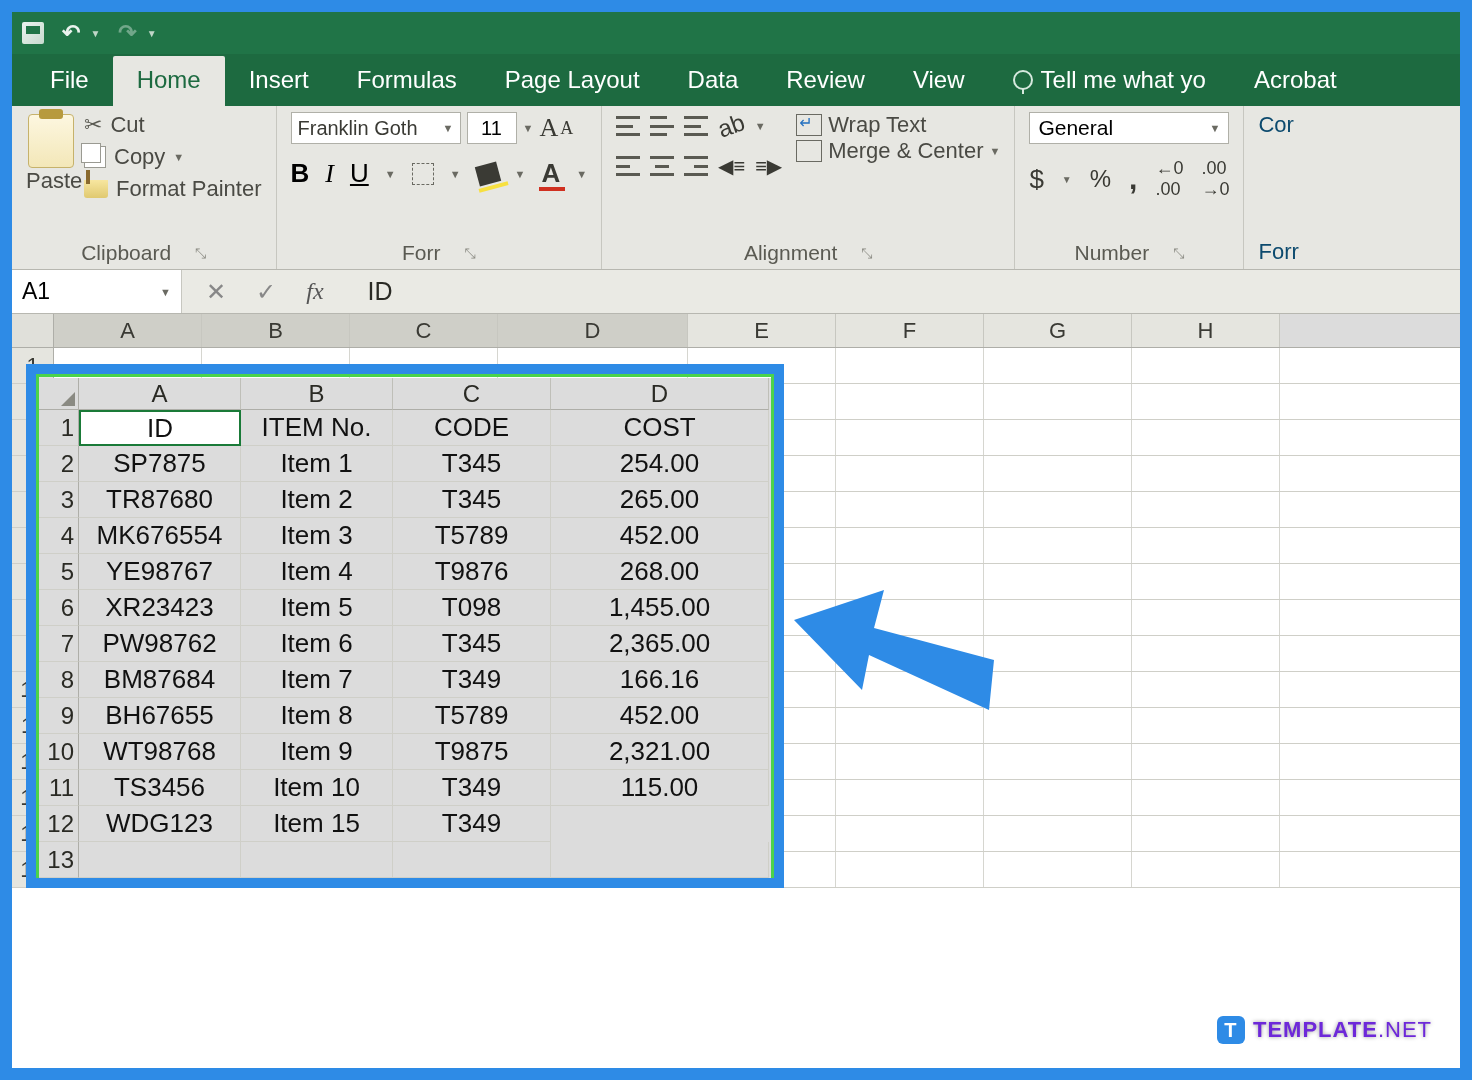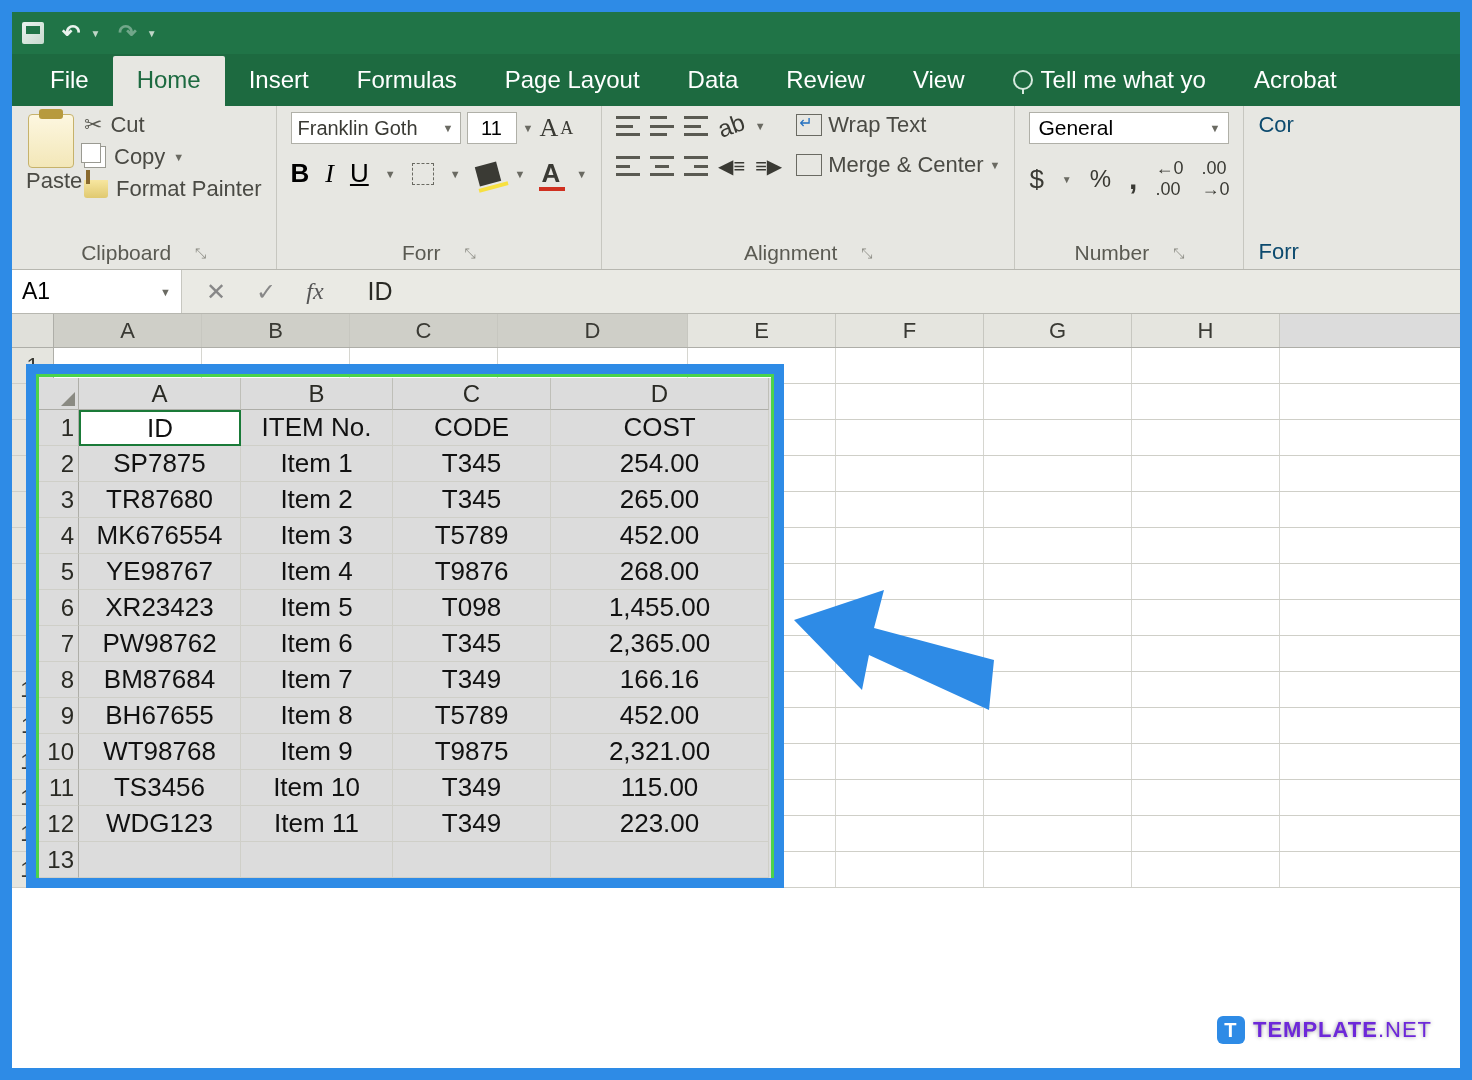--- a/index.html
+++ b/index.html
@@ -53,21 +53,21 @@
   .fill-ic::after{content:"";position:absolute;left:-2px;bottom:-6px;width:30px;height:4px;background:#f7e040;}
   .fc-ic { font-size:26px; font-weight:bold; color:#3a3a34; position:relative; }
   .fc-ic::after{content:"";position:absolute;left:-2px;bottom:-2px;width:26px;height:4px;background:#d03020;}
   
   .align-top { display:flex; gap:10px; align-items:center; }
   .al-ic { width:24px; height:20px; display:flex; flex-direction:column; justify-content:space-between; }
   .al-ic span{height:3px;background:#5a5a52;}
   .orient-ic { font-size:24px; transform:rotate(-20deg); color:#3a3a34; }
   .align-bot { display:flex; gap:10px; align-items:center; margin-top:14px; }
   .ind-ic { font-size:20px; color:#3a3a34; }
-  .wrap-col { display:flex; flex-direction:column; gap:14px; font-size:22px; color:#4a4a44; margin-left:14px; }
+  .wrap-col { display:flex; flex-direction:column; font-size:22px; color:#4a4a44; margin-left:14px; }
   .wrap-row { display:flex; align-items:center; gap:6px; white-space:nowrap; }
   .wrap-ic { width:26px; height:22px; border:1px solid #6a6a62; position:relative; }
   .wrap-ic::before{content:"↵";position:absolute;left:2px;top:-2px;color:#2470c0;font-size:16px;}
   .merge-ic { width:26px; height:22px; border:1px solid #6a6a62; position:relative; }
   .merge-ic::after{content:"";position:absolute;left:11px;top:0;width:0;height:100%;}
   
   .num-top { width:200px; height:32px; border:1px solid #b0b0a8; background:#fff; display:flex; align-items:center; justify-content:space-between; padding:0 8px; font-size:21px; }
   .num-bot { display:flex; gap:18px; margin-top:14px; font-size:26px; color:#3a3a34; align-items:center;}
   .pct{font-size:24px;} .comma{font-size:30px;font-weight:bold;}
   .dec-ic{font-size:18px;white-space:nowrap;}
@@ -574,23 +574,22 @@
         <div class="trow">
           <div class="trh">11</div>
   <div class="td idcol">TS3456</div>
   <div class="td itcol">Item 10</div>
   <div class="td cdcol">T349</div>
   <div class="td cscol">115.00</div>
         </div>
         <div class="trow">
           <div class="trh">12</div>
   <div class="td idcol">WDG123</div>
-  <div class="td itcol">Item 11</div>
+  <div class="td itcol">Item 15</div>
   <div class="td cdcol">T349</div>
-  <div class="td cscol">223.00</div>
         </div>
         <div class="trow">
           <div class="trh">13</div>
 <div class="td idcol"></div>
 <div class="td itcol"></div>
 <div class="td cdcol"></div>
 <div class="td cscol"></div>
         </div>
       </div>
   </div>

